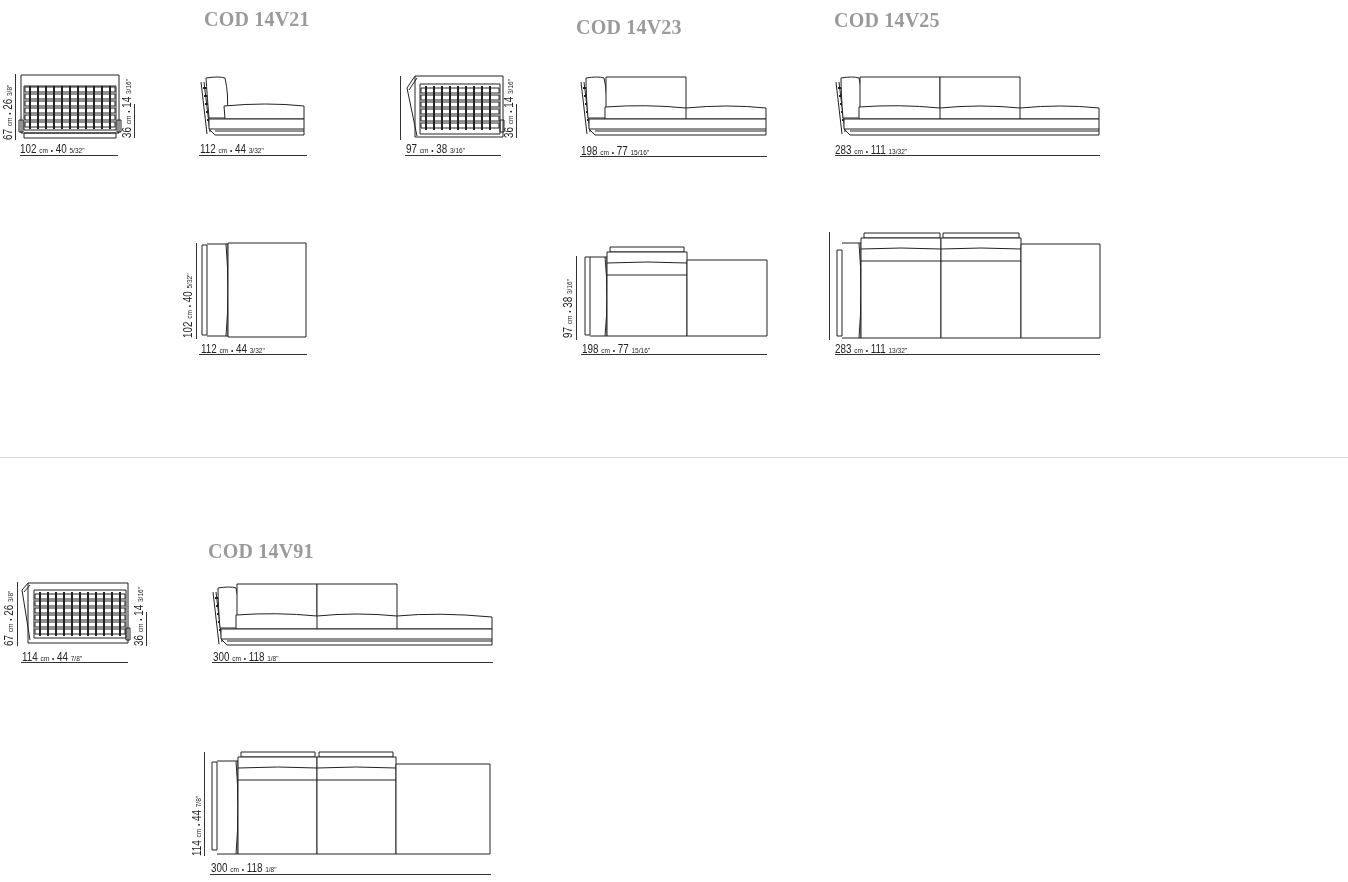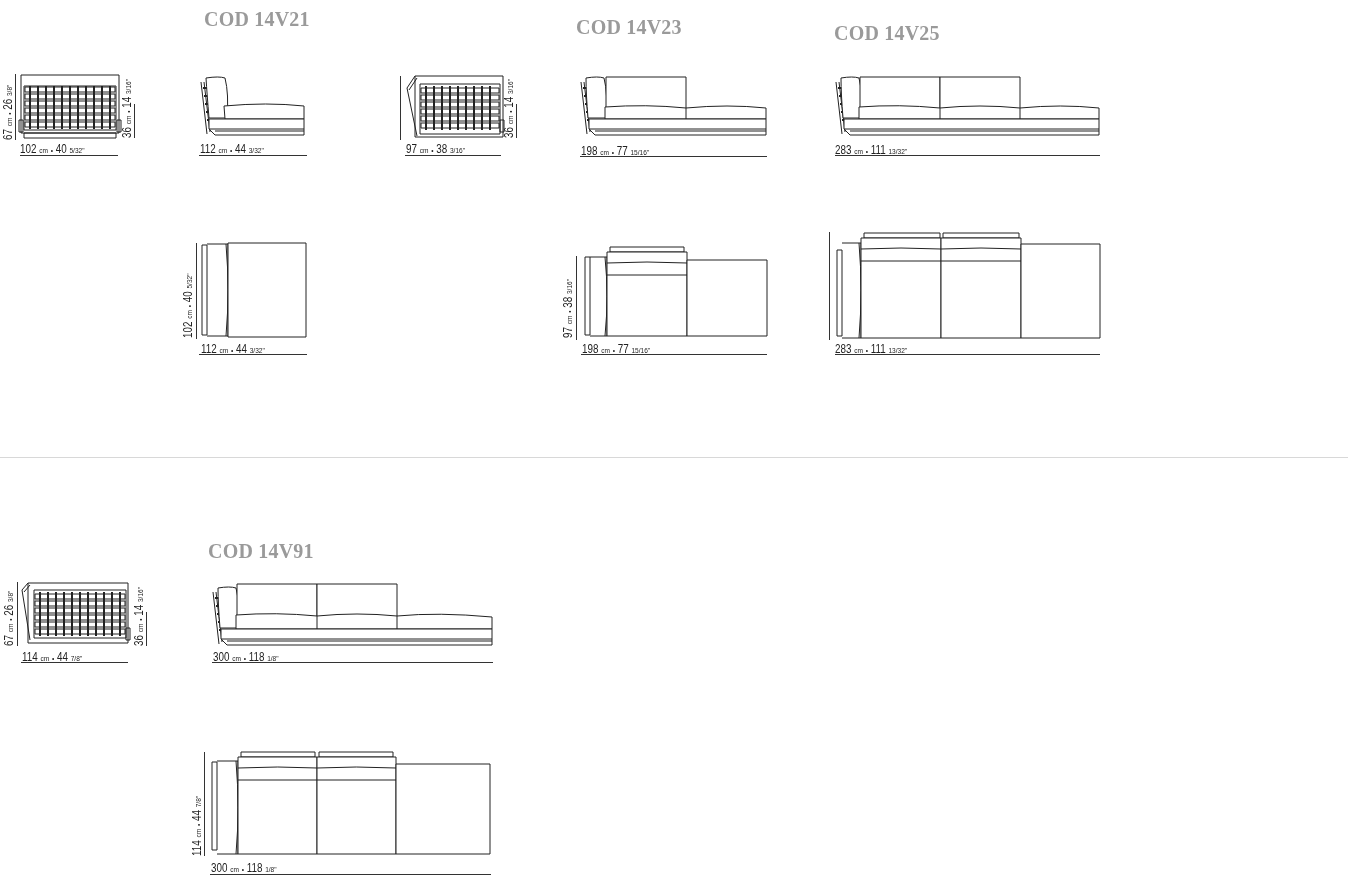--- a/index.html
+++ b/index.html
@@ -18,21 +18,21 @@
     .vline { position: absolute; width: 1px; background: #333; }
     .divider { position: absolute; left: 0; width: 1348px; top: 457px; height: 1px; background: #d8d8d8; }
     svg.draw { position: absolute; overflow: visible; }
     svg.draw * { vector-effect: non-scaling-stroke; }
   </style>
 </head>
 <body>
 
 <div class="code-title" style="left:204px; top:8px;">COD 14V21</div>
 <div class="code-title" style="left:576px; top:8px;margin-top:8px;">COD 14V23</div>
-<div class="code-title" style="left:834px; top:9px;margin-top:13px;">COD 14V25</div>
+<div class="code-title" style="left:834px; top:9px;">COD 14V25</div>
 
 <svg class="draw" style="left:16px; top:72px;" width="108" height="70" viewBox="0 0 108 70">
   <rect x="5" y="3" width="98" height="58" fill="none" stroke="#222" stroke-width="1"></rect>
   <rect x="8" y="14" width="92" height="44" fill="#fff" stroke="#222" stroke-width="1"></rect>
   <g stroke="#222" stroke-width="1" fill="#fff">
 
     <rect x="9" y="15" width="90" height="5"></rect>
     <rect x="9" y="22" width="90" height="5"></rect>
     <rect x="9" y="29" width="90" height="5"></rect>
     <rect x="9" y="36" width="90" height="5"></rect>

